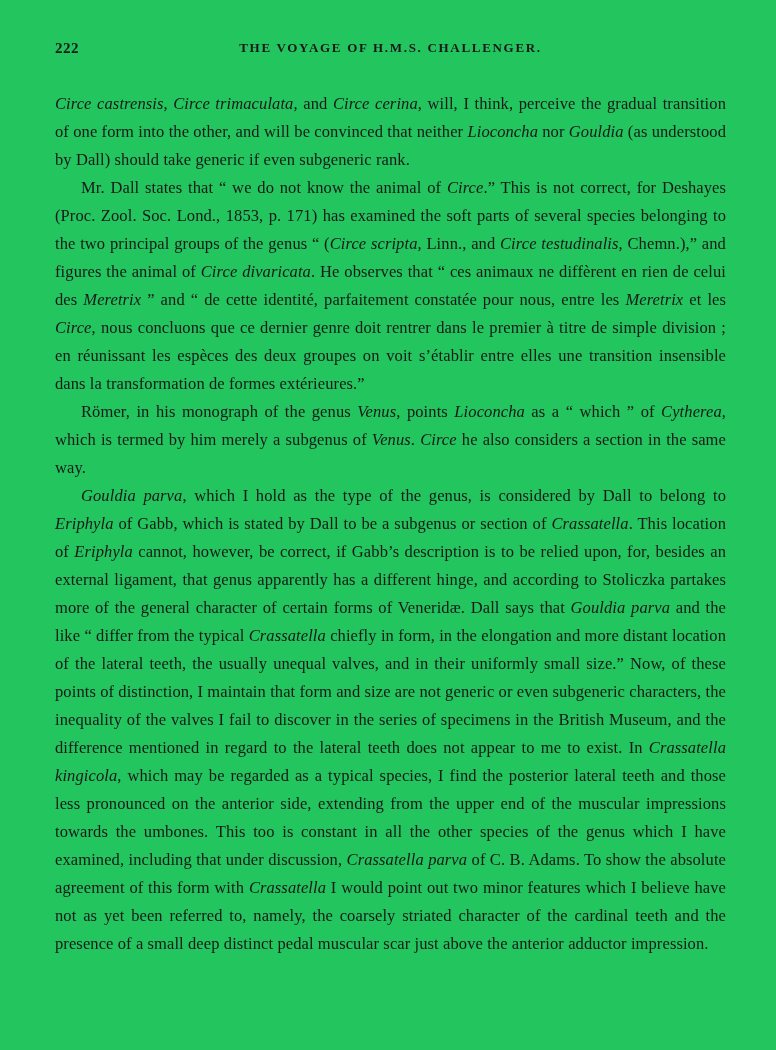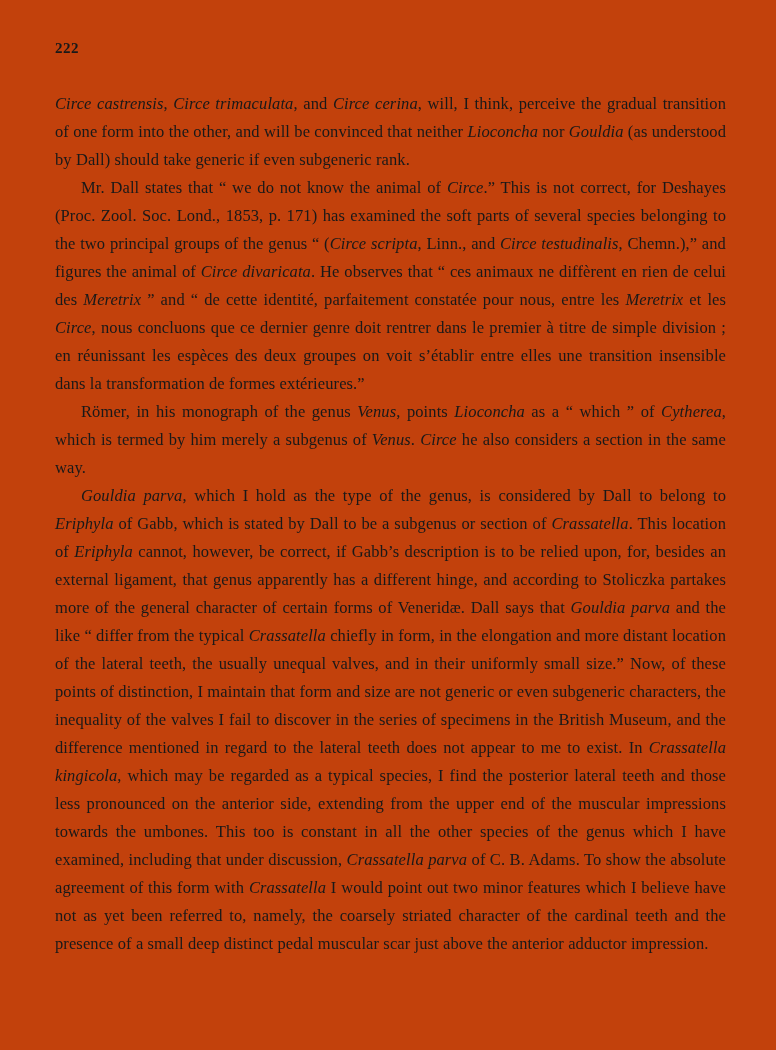--- a/index.html
+++ b/index.html
@@ -5,21 +5,21 @@
   html, body {
     margin: 0;
     padding: 0;
     background: #ffffff;
   }
   .page {
     position: relative;
     width: 776px;
     height: 1050px;
     box-sizing: border-box;
-    background: #c2410c;
+    background: #22c55e;
     color: #191919;
     font-family: "Liberation Serif", "DejaVu Serif", serif;
     padding: 40px 50px 0 55px;
     overflow: hidden;
   }
   .header {
     position: relative;
     height: 22px;
   }
   .page-number {
@@ -54,20 +54,21 @@
   p.para i {
     font-style: italic;
   }
 </style>
 </head>
 <body>
 
 <div class="page">
   <div class="header">
     <span class="page-number">222</span>
+    <div class="running-title">THE VOYAGE OF H.M.S. CHALLENGER.</div>
   </div>
   <div class="body-text">
       <p class="para"><i>Circe castrensis</i><span>, </span><i>Circe trimaculata</i><span>, and </span><i>Circe cerina</i><span>, will, I think, perceive the gradual transition of one form into the other, and will be convinced that neither </span><i>Lioconcha</i><span> nor </span><i>Gouldia</i><span> (as understood by Dall) should take generic if even subgeneric rank.</span></p>
       <p class="para indent"><span>Mr. Dall states that “ we do not know the animal of </span><i>Circe</i><span>.” This is not correct, for Deshayes (Proc. Zool. Soc. Lond., 1853, p. 171) has examined the soft parts of several species belonging to the two principal groups of the genus “ (</span><i>Circe scripta</i><span>, Linn., and </span><i>Circe testudinalis</i><span>, Chemn.),” and figures the animal of </span><i>Circe divaricata</i><span>. He observes that “ ces animaux ne diffèrent en rien de celui des </span><i>Meretrix</i><span> ” and “ de cette identité, parfaitement constatée pour nous, entre les </span><i>Meretrix</i><span> et les </span><i>Circe</i><span>, nous concluons que ce dernier genre doit rentrer dans le premier à titre de simple division ; en réunissant les espèces des deux groupes on voit s’établir entre elles une transition insensible dans la transformation de formes extérieures.”</span></p>
       <p class="para indent"><span>Römer, in his monograph of the genus </span><i>Venus</i><span>, points </span><i>Lioconcha</i><span> as a “ which ” of </span><i>Cytherea</i><span>, which is termed by him merely a subgenus of </span><i>Venus</i><span>. </span><i>Circe</i><span> he also considers a section in the same way.</span></p>
       <p class="para indent"><i>Gouldia parva</i><span>, which I hold as the type of the genus, is considered by Dall to belong to </span><i>Eriphyla</i><span> of Gabb, which is stated by Dall to be a subgenus or section of </span><i>Crassatella</i><span>. This location of </span><i>Eriphyla</i><span> cannot, however, be correct, if Gabb’s description is to be relied upon, for, besides an external ligament, that genus apparently has a different hinge, and according to Stoliczka partakes more of the general character of certain forms of Veneridæ. Dall says that </span><i>Gouldia parva</i><span> and the like “ differ from the typical </span><i>Crassatella</i><span> chiefly in form, in the elongation and more distant location of the lateral teeth, the usually unequal valves, and in their uniformly small size.” Now, of these points of distinction, I maintain that form and size are not generic or even subgeneric characters, the inequality of the valves I fail to discover in the series of specimens in the British Museum, and the difference mentioned in regard to the lateral teeth does not appear to me to exist. In </span><i>Crassatella kingicola</i><span>, which may be regarded as a typical species, I find the posterior lateral teeth and those less pronounced on the anterior side, extending from the upper end of the muscular impressions towards the umbones. This too is constant in all the other species of the genus which I have examined, including that under discussion, </span><i>Crassatella parva</i><span> of C. B. Adams. To show the absolute agreement of this form with </span><i>Crassatella</i><span> I would point out two minor features which I believe have not as yet been referred to, namely, the coarsely striated character of the cardinal teeth and the presence of a small deep distinct pedal muscular scar just above the anterior adductor impression.</span></p>
     </div>
 </div>
 
 </body></html>

